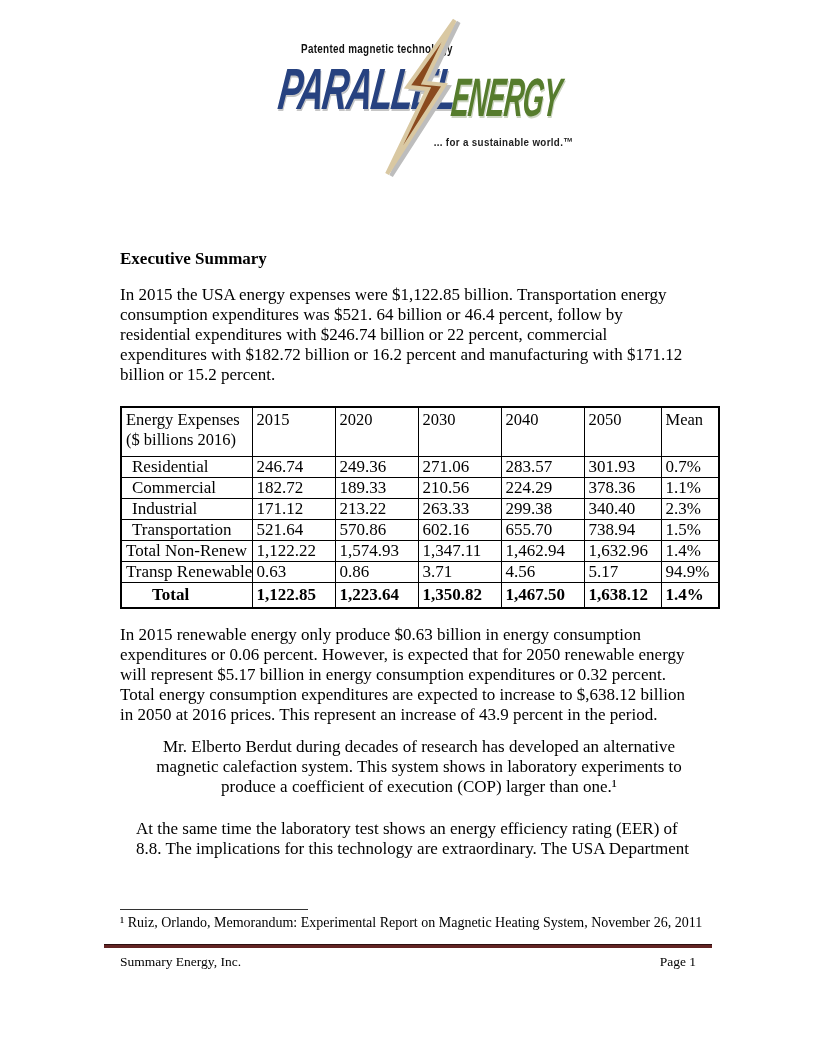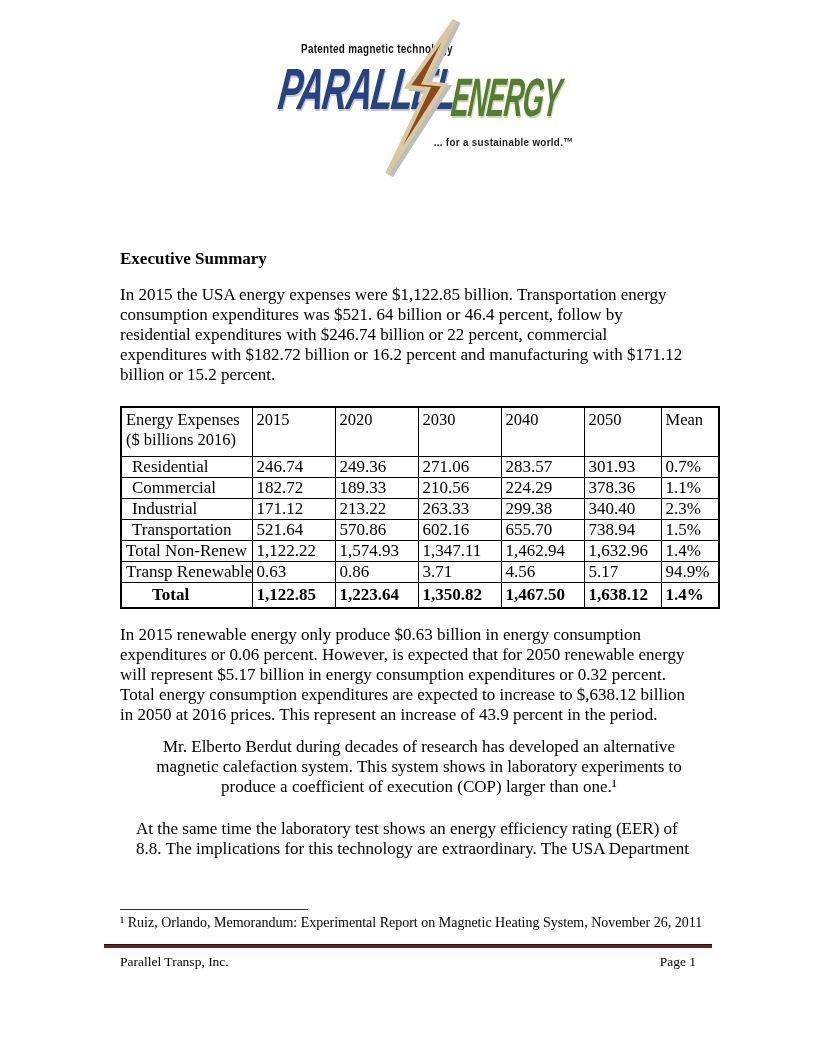--- a/index.html
+++ b/index.html
@@ -199,18 +199,18 @@
   </div>
 
   <div class="footnote">
     <div class="fn-rule"></div>
     <div class="fn-text">¹ Ruiz, Orlando, Memorandum: Experimental Report on Magnetic Heating System, November 26, 2011</div>
   </div>
 
   <div class="footer">
     <div class="footer-rule"></div>
     <div class="footer-row">
-      <span>Parallel Transp, Inc.</span>
+      <span>Summary Energy, Inc.</span>
       <span>Page 1</span>
     </div>
   </div>
 
 </div>
 
 </body></html>

